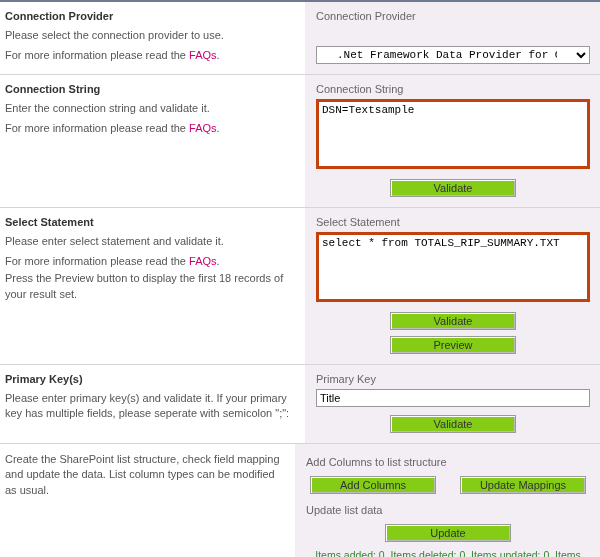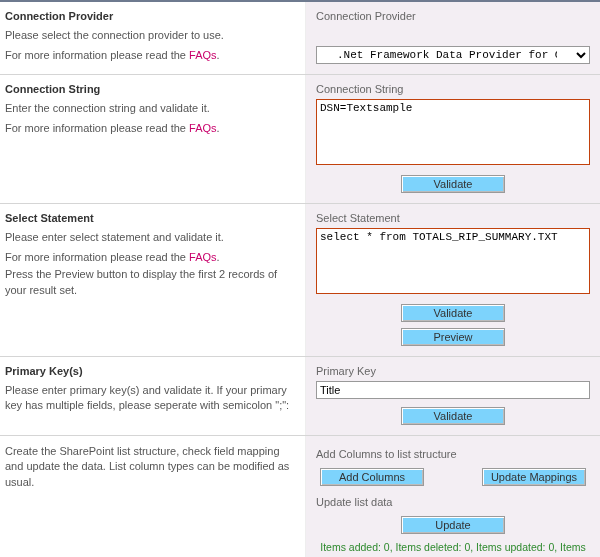--- a/index.html
+++ b/index.html
@@ -55,21 +55,21 @@
     padding: 1px 16px;
     background: #fff;
     border: 1px solid #999;
     margin-top: 20px;
   }
   textarea.mono {
     width: 100%;
     font-family: "Courier New", monospace;
     font-size: 11px;
     padding: 2px 3px;
-    border: 1px solid #c2410c;
+    border: 3px solid #c2410c;
     background: #fff;
     resize: none;
     overflow-y: scroll;
   }
   input.text {
     width: 100%;
     font-family: Verdana, Arial, sans-serif;
     font-size: 11px;
     padding: 2px 3px;
     border: 1px solid #999;
@@ -82,25 +82,25 @@
   .btn-row.spread {
     display: flex;
     justify-content: space-between;
     padding: 0 4px;
     gap: 24px;
   }
   button.win {
     font-family: Verdana, Arial, sans-serif;
     font-size: 11px;
     color: #333;
-    background: #7dd3fc;
+    background: #84cc16;
     border: 1px solid #9a9a9a;
     box-shadow: inset 1px 1px 0 #fff, inset -1px -1px 0 #bcbcbc;
     padding: 2px 0;
-    width: 104px;
+    width: 126px;
     cursor: pointer;
   }
   .sub-label {
     color: #666;
     margin-top: 4px;
     margin-bottom: 4px;
   }
   .status {
     color: #2e8a2e;
     text-align: center;
@@ -150,21 +150,21 @@
 </div>
 
 <div class="section">
   <div class="left">
     <div class="section-title">Select Statement</div>
     <div class="desc">Please enter select statement and validate it.</div>
     <div class="faq-line">
       <span>For more information please read the </span><a class="faq-link">FAQs</a>.
     </div>
     <div class="spacer-sm"></div>
-    <div class="desc">Press the Preview button to display the first 2 records of your result set.</div>
+    <div class="desc">Press the Preview button to display the first 18 records of your result set.</div>
   </div>
   <div class="right">
     <div class="field-label">Select Statement</div>
     <textarea class="mono" rows="5" style="">select * from TOTALS_RIP_SUMMARY.TXT</textarea>
     <div class="btn-row">
       <button class="win">Validate</button>
     </div>
     <div class="btn-row" style="margin-top:6px;">
       <button class="win">Preview</button>
     </div>

